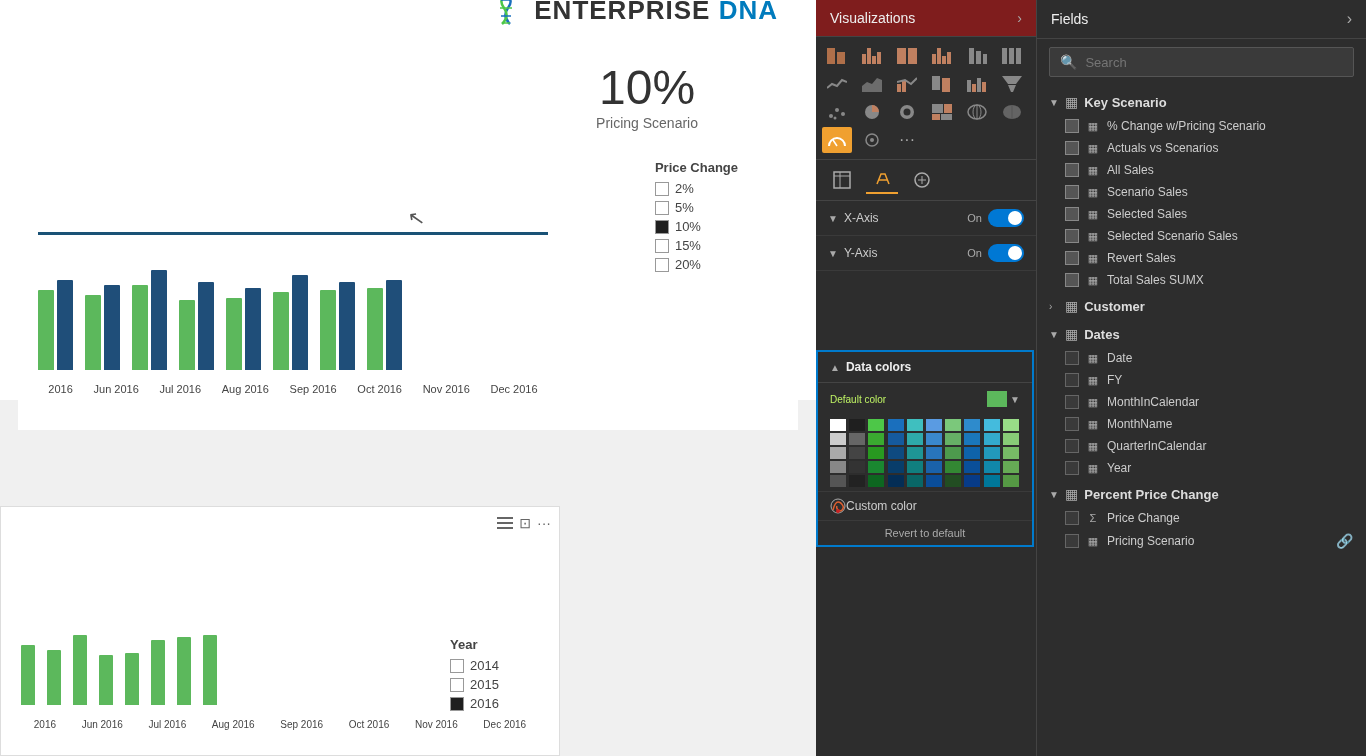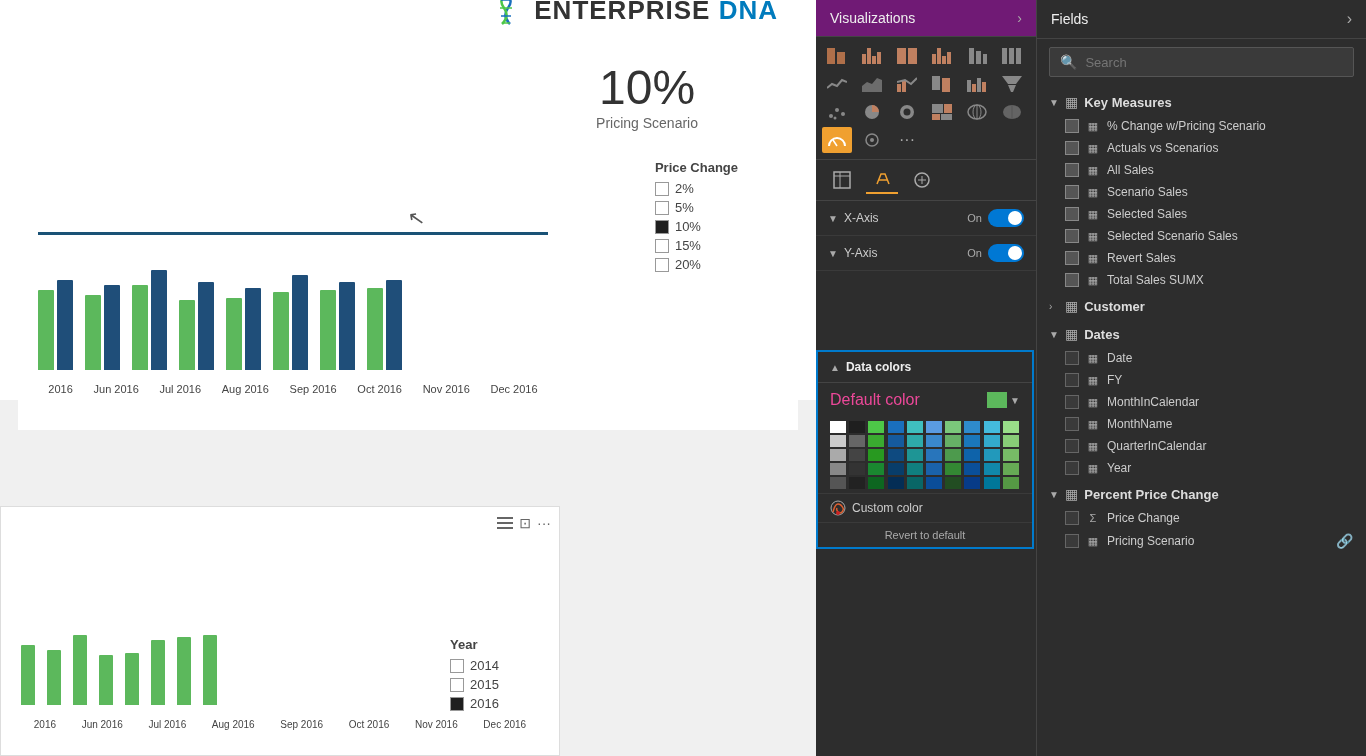--- a/index.html
+++ b/index.html
@@ -223,21 +223,21 @@
       flex-direction: column;
       position: relative;
     }
 
     .viz-header {
       display: flex;
       align-items: center;
       justify-content: space-between;
       padding: 10px 14px;
       border-bottom: 1px solid #444;
-      background: #701a75;
+      background: #7f1d1d;
     }
 
     .viz-header-title {
       font-size: 14px;
       color: #eee;
       font-weight: 400;
     }
 
     .viz-header-arrow {
       color: #aaa;
@@ -365,22 +365,22 @@
     }
 
     .default-color-row {
       display: flex;
       align-items: center;
       justify-content: space-between;
       padding: 8px 12px;
     }
 
     .default-color-label {
-      font-size: 16px;
-      color: #ec4899;
+      font-size: 10px;
+      color: #bef264;
     }
 
     .color-swatch-btn {
       display: flex;
       align-items: center;
       gap: 3px;
     }
 
     .color-swatch {
       width: 20px;
@@ -434,21 +434,20 @@
     .recent-color-cell {
       width: 16px;
       height: 12px;
       cursor: pointer;
     }
 
     
     .custom-color-row {
       display: flex;
       align-items: center;
-      gap: 6px;
       padding: 6px 12px;
       cursor: pointer;
       border-top: 1px solid #3a3a3a;
     }
 
     .custom-color-icon {
       width: 16px;
       height: 16px;
     }
 
@@ -1063,21 +1062,21 @@
     <span class="search-icon">🔍</span>
     <input type="text" class="search-input" placeholder="Search" style="">
   </div>
 
   <div class="fields-list">
 
     <div class="field-group">
       <div class="field-group-header">
         <span class="expand-arrow">▼</span>
         <span class="field-group-icon">▦</span>
-        <span class="field-group-name">Key Measures</span>
+        <span class="field-group-name">Key Scenario</span>
       </div>
       <div class="field-items">
         <div class="field-item">
           <div class="field-check checked"></div>
           <span class="field-type-icon">▦</span>
           <span class="field-name">% Change w/Pricing Scenario</span>
         </div>
         <div class="field-item">
           <div class="field-check checked"></div>
           <span class="field-type-icon">▦</span>

